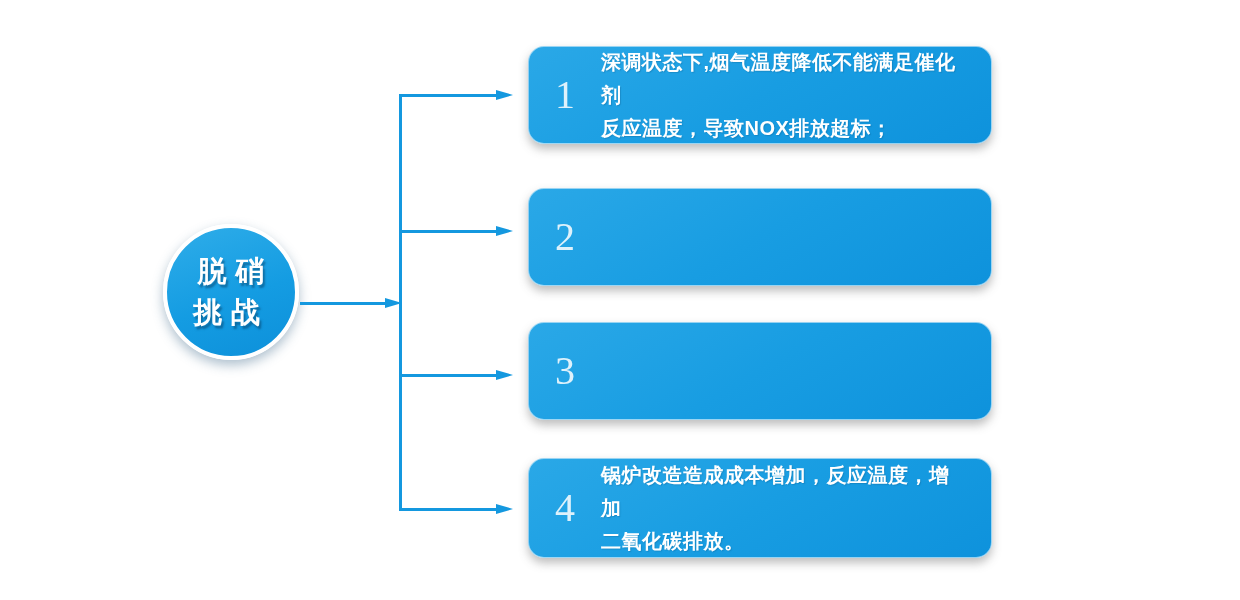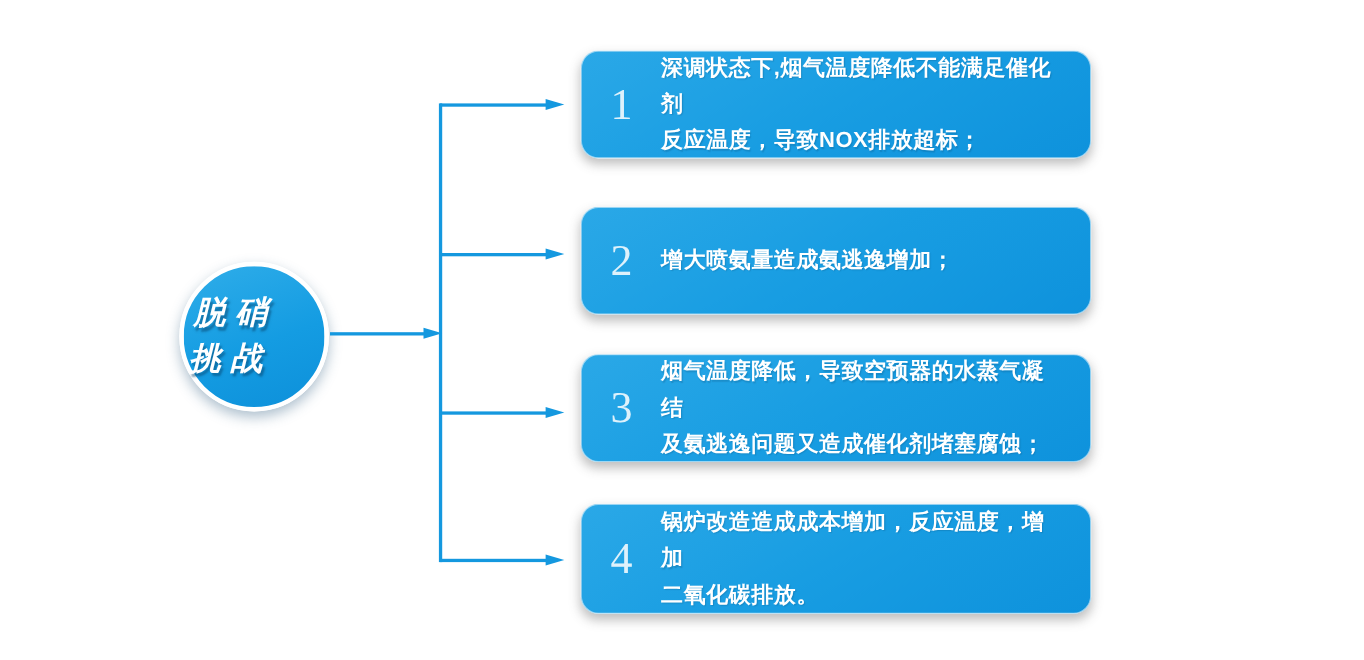--- a/index.html
+++ b/index.html
@@ -9,30 +9,30 @@
     height: 600px;
     background: #ffffff;
     overflow: hidden;
     font-family: "Liberation Sans", sans-serif;
   }
 
   
   .root-node {
     position: absolute;
     left: 163px;
-    top: 238px;
+    top: 224px;
     width: 128px;
     height: 128px;
     border-radius: 50%;
     border: 4px solid #ffffff;
     background: linear-gradient(160deg, #2fade9 0%, #149ce2 55%, #0d90da 100%);
     box-shadow: 0 5px 12px rgba(50, 95, 130, 0.40);
     display: flex;
     align-items: center;
-    font-style: italic;
+    justify-content: center;
   }
   .root-label {
     color: #ffffff;
     font-weight: bold;
     font-size: 29px;
     line-height: 1.4;
     letter-spacing: 9px;
     text-indent: 9px;
     text-align: center;
     white-space: pre-line;
@@ -115,27 +115,24 @@
   <div class="arrowhead" style="left:496px; top:504px;"></div>
 
   <div class="challenge-box" style="top:46px;">
     <div class="box-number">1</div>
     <div class="box-text">深调状态下,烟气温度降低不能满足催化剂
 反应温度，导致NOX排放超标；</div>
   </div>
 
   <div class="challenge-box" style="top:188px;">
     <div class="box-number">2</div>
-    <div class="box-text">增大喷氨量造成氨逃逸增加；</div>
   </div>
 
   <div class="challenge-box" style="top:322px;">
     <div class="box-number">3</div>
-    <div class="box-text">烟气温度降低，导致空预器的水蒸气凝结
-及氨逃逸问题又造成催化剂堵塞腐蚀；</div>
   </div>
 
   <div class="challenge-box" style="top:458px; height:100px;">
     <div class="box-number">4</div>
     <div class="box-text">锅炉改造造成成本增加，反应温度，增加
 二氧化碳排放。</div>
   </div>
 
 </div>
 

